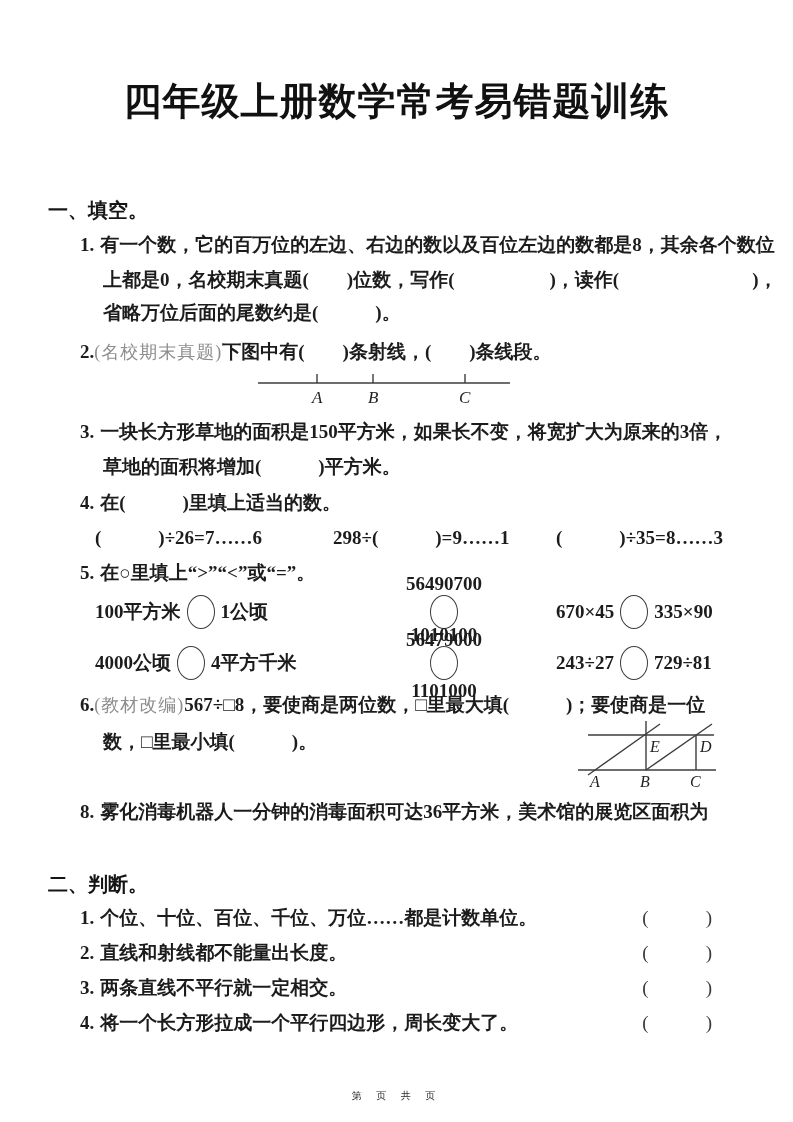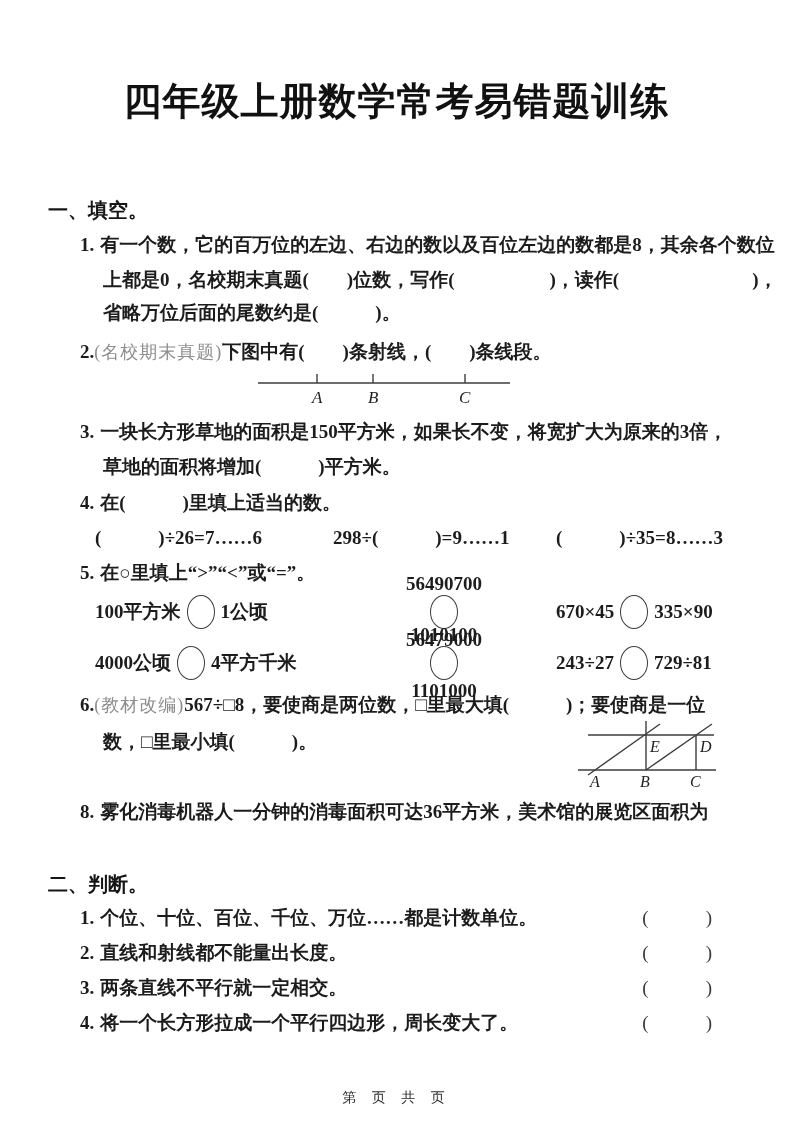--- a/index.html
+++ b/index.html
@@ -49,21 +49,21 @@
     margin:0 6px;flex:0 0 auto;
   }
   .jrow{
     position:absolute;left:80px;width:632px;
     display:flex;justify-content:space-between;align-items:center;
     font-size:19px;font-weight:600;white-space:nowrap;gap:36px;
   }
   .jans{font-weight:400;color:#3b3b3b;}
   .footer{
     position:absolute;top:1089px;left:0;right:0;
-    text-align:center;font-size:14px;font-weight:400;
+    text-align:center;font-size:10px;font-weight:400;
     letter-spacing:6px;color:#2d2d2d;
   }
   svg text{
     font-family:"Liberation Serif",serif;
     font-style:italic;fill:#222;
   }
   .fig{position:absolute;}
 </style>
 </head>
 <body>

